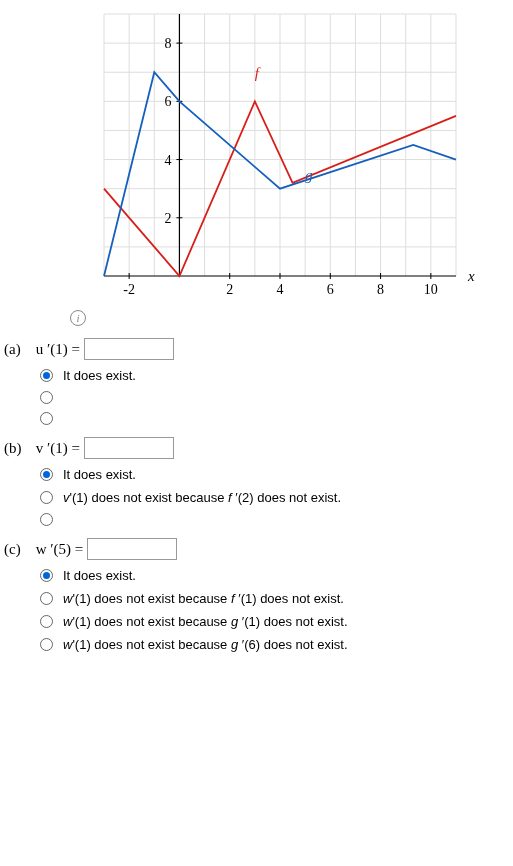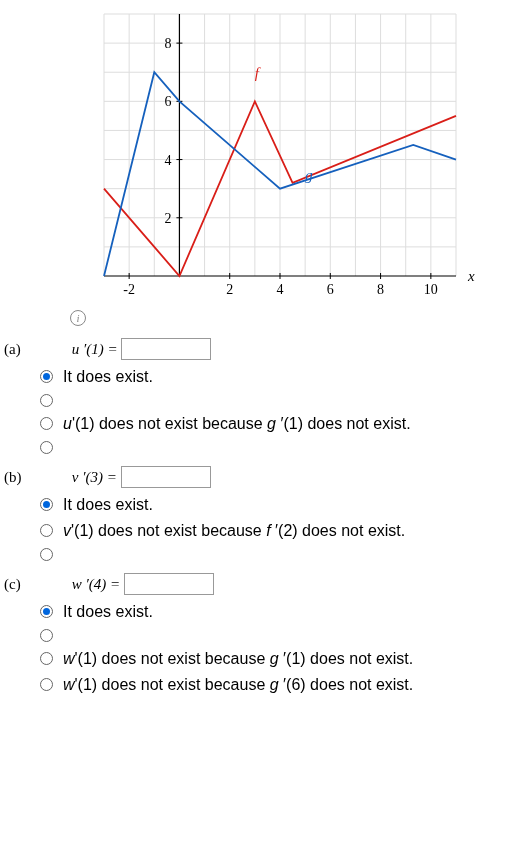--- a/index.html
+++ b/index.html
@@ -14,40 +14,38 @@
       margin-bottom: 10px;
     }
     .question {
       margin: 12px 0 4px 0;
     }
     .question-label {
       display: inline-block;
       min-width: 28px;
     }
     .equation {
-      font-style: italic;
-      margin-left: 36px;
     }
     input[type="text"] {
       border: 1px solid #999;
       height: 18px;
       width: 82px;
       padding: 1px 3px;
       font-size: 14px;
     }
     .options {
       margin-left: 36px;
       margin-top: 6px;
     }
     .option {
       display: flex;
       align-items: center;
       margin: 8px 0;
       font-family: Verdana, Arial, sans-serif;
-      font-size: 16px;
+      font-size: 13px;
     }
     .radio {
       width: 13px;
       height: 13px;
       border: 1px solid #666;
       border-radius: 50%;
       margin-right: 10px;
       flex-shrink: 0;
       display: inline-flex;
       align-items: center;
@@ -149,60 +147,57 @@
       <div class="options">
         <div class="option">
         <span class="radio selected"></span>
         <span class="option-text">It does exist.</span>
       </div>
         <div class="option">
         <span class="radio"></span>
       </div>
         <div class="option">
         <span class="radio"></span>
-        <span class="option-text"><i>u</i>'(1) does not exist because <i>g</i> ′(1) does not exist.</span>
-      </div>
-        <div class="option">
-        <span class="radio"></span>
       </div>
       </div>
     </div>
     <div>
       <div class="question">
       <span class="question-label">(b)</span>
-      <span class="equation">v ′(3) =</span>
+      <span class="equation">v ′(1) =</span>
       <input type="text" value="" style="">
     </div>
       <div class="options">
         <div class="option">
         <span class="radio selected"></span>
         <span class="option-text">It does exist.</span>
       </div>
         <div class="option">
         <span class="radio"></span>
         <span class="option-text"><i>v</i>'(1) does not exist because <i>f</i> ′(2) does not exist.</span>
       </div>
         <div class="option">
         <span class="radio"></span>
       </div>
       </div>
     </div>
     <div>
       <div class="question">
       <span class="question-label">(c)</span>
-      <span class="equation">w ′(4) =</span>
+      <span class="equation">w ′(5) =</span>
       <input type="text" value="" style="">
     </div>
       <div class="options">
         <div class="option">
         <span class="radio selected"></span>
         <span class="option-text">It does exist.</span>
       </div>
         <div class="option">
         <span class="radio"></span>
+        <span class="option-text"><i>w</i>'(1) does not exist because <i>f</i> ′(1) does not exist.</span>
       </div>
         <div class="option">
         <span class="radio"></span>
         <span class="option-text"><i>w</i>'(1) does not exist because <i>g</i> ′(1) does not exist.</span>
       </div>
         <div class="option">
         <span class="radio"></span>
         <span class="option-text"><i>w</i>'(1) does not exist because <i>g</i> ′(6) does not exist.</span>
       </div>
       </div>

